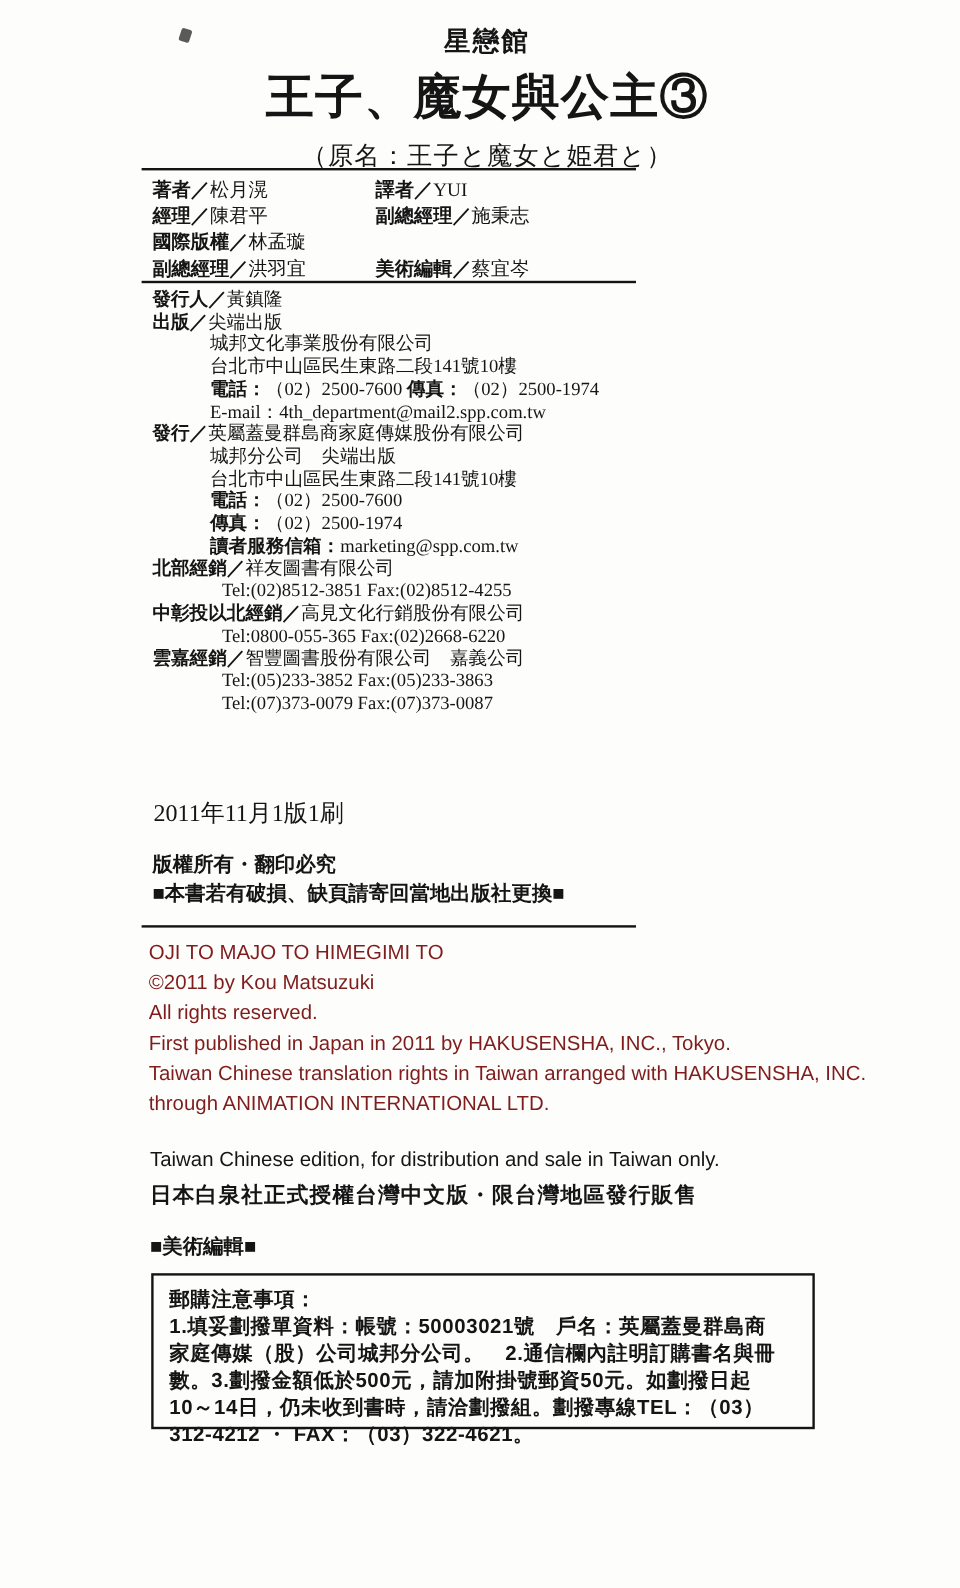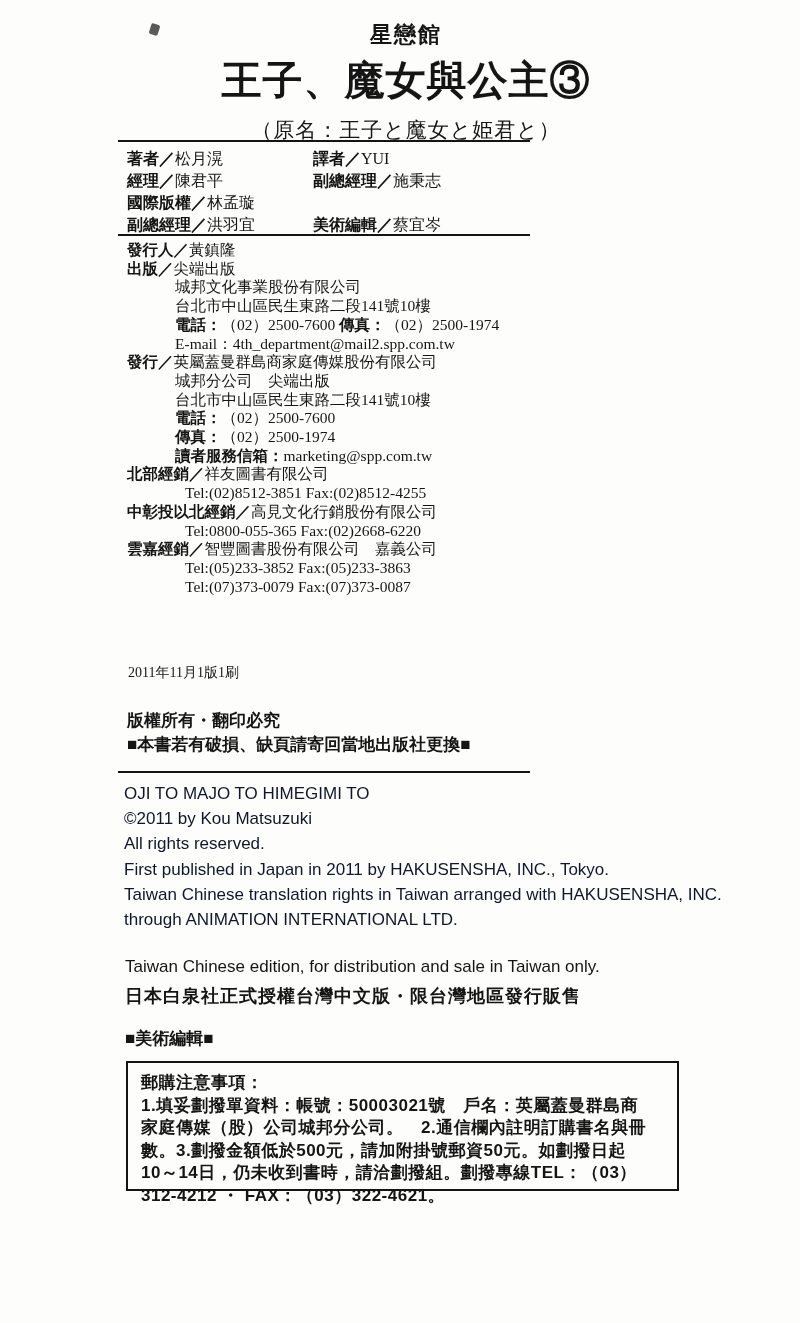--- a/index.html
+++ b/index.html
@@ -28,27 +28,27 @@
   .credits .row { display:flex; white-space:nowrap; }
   .credits .cl { width:186px; }
   .lb { font-weight:bold; font-family:"Liberation Sans", sans-serif; }
 
   
   .pub { position:absolute; top:241px; left:127px; font-size:15.5px; line-height:18.7px; }
   .ln { white-space:nowrap; }
   .ind1 { padding-left:48px; }
   .ind2 { padding-left:58px; }
 
-  .edition { position:absolute; top:664px; left:128px; font-size:14px; white-space:nowrap; }
+  .edition { position:absolute; top:664px; left:128px; font-size:20px; white-space:nowrap; }
 
   .rights { position:absolute; top:709px; left:127px; font-size:17px; line-height:24px;
             font-weight:bold; font-family:"Liberation Sans", sans-serif; white-space:nowrap; }
 
   .english { position:absolute; top:781px; left:124px; font-size:17px; line-height:25.2px;
-             font-family:"Liberation Sans", sans-serif; color:#0f172a; white-space:nowrap; }
+             font-family:"Liberation Sans", sans-serif; color:#7f1d1d; white-space:nowrap; }
 
   .taiwan { position:absolute; top:957px; left:125px; white-space:nowrap; }
   .taiwan-en { font-family:"Liberation Sans", sans-serif; font-size:17px; }
   .taiwan-zh { font-family:"Liberation Sans", sans-serif; font-weight:bold; font-size:18px;
                letter-spacing:1px; margin-top:7px; }
 
   .tw-mark { position:absolute; top:1027px; left:125px; font-family:"Liberation Sans", sans-serif;
              font-weight:bold; font-size:17px; white-space:nowrap; }
 
   .mailbox { position:absolute; top:1061px; left:126px; width:553px; height:130px;

